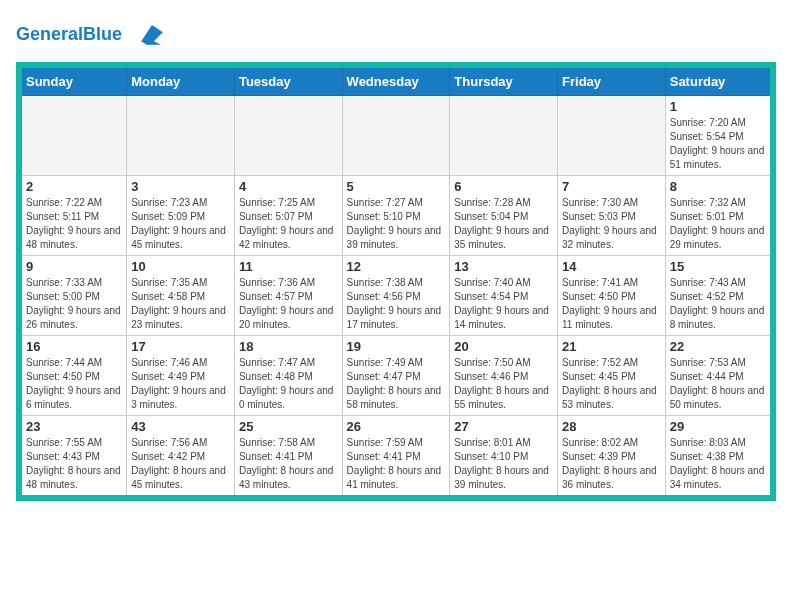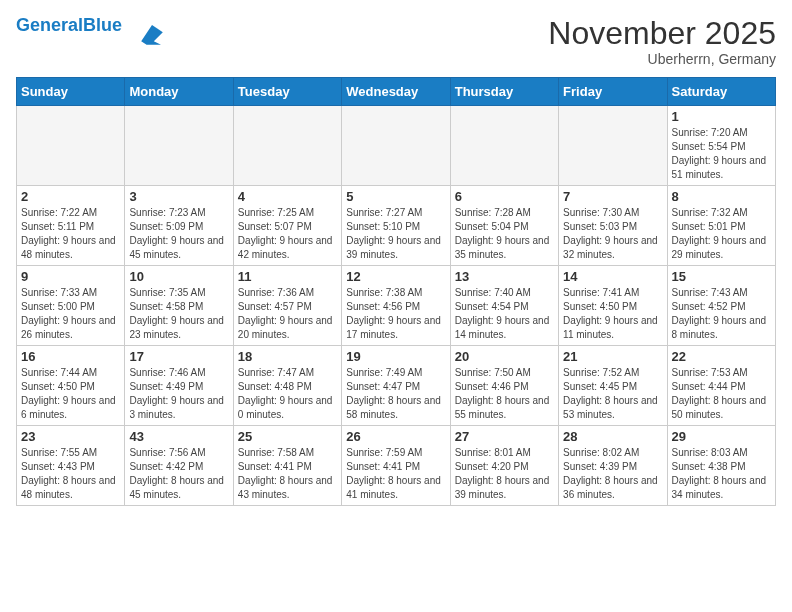--- a/index.html
+++ b/index.html
@@ -17,20 +17,21 @@
       padding: 16px 16px 10px 16px;
     }
     .header {
       display: flex;
       justify-content: space-between;
       align-items: flex-start;
       margin-bottom: 10px;
     }
     .logo {
       display: flex;
+      align-items: center;
       gap: 8px;
     }
     .logo-text {
       font-size: 18px;
       font-weight: bold;
       color: #333;
       line-height: 1;
     }
     .logo-text span {
       color: #1a7dc4;
@@ -49,21 +50,21 @@
       color: #333;
       line-height: 1.1;
     }
     .location {
       font-size: 14px;
       color: #555;
     }
     .calendar {
       width: 100%;
       border-collapse: collapse;
-      border: 1px solid #14b8a6;
+      border: 6px solid #14b8a6;
     }
     .calendar th {
       background: #1a7dc4;
       color: #fff;
       font-size: 13px;
       font-weight: bold;
       padding: 6px 4px;
       text-align: left;
       border: 1px solid #1a6aaa;
     }
@@ -103,24 +104,20 @@
       <div>
         <div class="logo-text">
           <span>General</span><span style="color:#1a7dc4">Blue</span>
         </div>
       </div>
       <svg class="logo-icon" viewBox="0 0 40 40" xmlns="http://www.w3.org/2000/svg">
         <polygon points="8,28 20,10 32,18 22,28 30,32 14,32" fill="#1a7dc4"></polygon>
         <polygon points="20,10 32,18 26,14" fill="#5bb0e8"></polygon>
       </svg>
     </div>
-    <div class="title-block">
-      <div class="month-title">November 2025</div>
-      <div class="location">Uberherrn, Germany</div>
-    </div>
   </div>
 
   <table class="calendar">
     <thead>
       <tr>
       <th>Sunday</th>
           <th>Monday</th>
           <th>Tuesday</th>
           <th>Wednesday</th>
           <th>Thursday</th>
@@ -296,21 +293,21 @@
           </td>
           <td>
             <span class="day-num">26</span>
             <div class="day-info">Sunrise: 7:59 AM
 Sunset: 4:41 PM
 Daylight: 8 hours and 41 minutes.</div>
           </td>
           <td>
             <span class="day-num">27</span>
             <div class="day-info">Sunrise: 8:01 AM
-Sunset: 4:20 PM
+Sunset: 4:10 PM
 Daylight: 8 hours and 39 minutes.</div>
           </td>
           <td>
             <span class="day-num">28</span>
             <div class="day-info">Sunrise: 8:02 AM
 Sunset: 4:39 PM
 Daylight: 8 hours and 36 minutes.</div>
           </td>
           <td>
             <span class="day-num">29</span>

